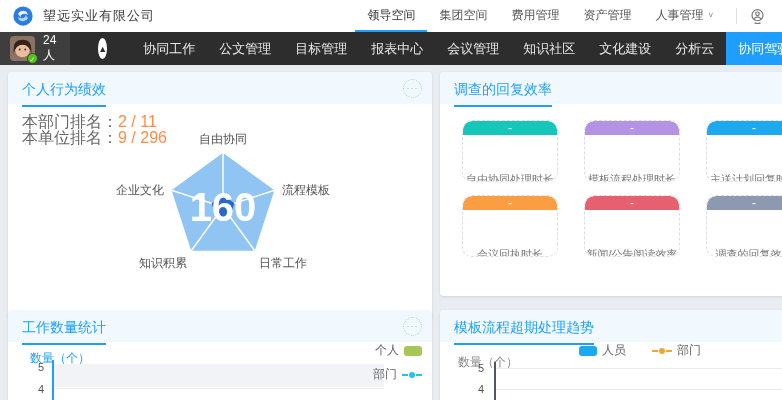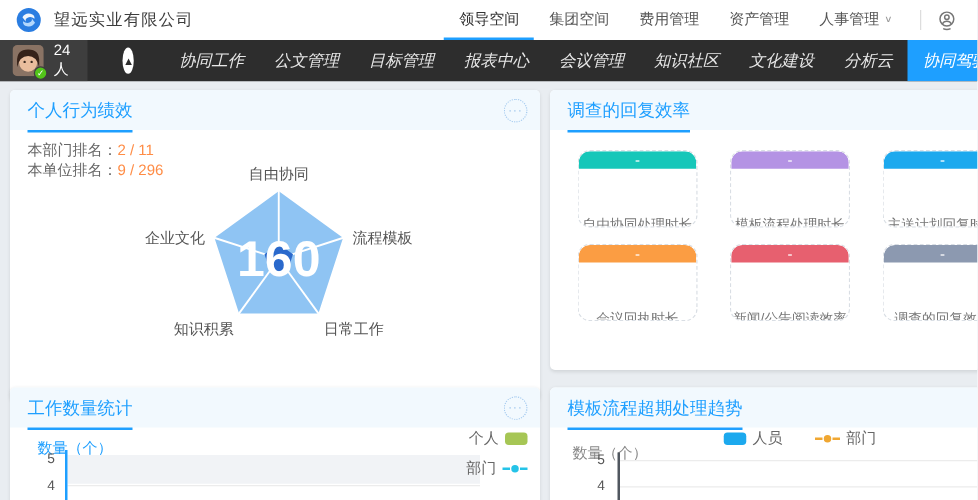--- a/index.html
+++ b/index.html
@@ -21,35 +21,35 @@
   
   .dnav { position:relative; height:33px; background:#2d2d2d; display:flex; align-items:stretch; color:#e8e8e8; overflow:hidden; }
   .userblock { display:flex; align-items:center; gap:8px; background:#3e3e3e; padding:0 14px 0 10px; cursor:pointer; }
   .avatar { position:relative; width:25px; height:25px; border-radius:4px; overflow:visible; }
   .avatar svg { border-radius:4px; display:block; }
   .badge { position:absolute; right:-3px; bottom:-3px; width:11px; height:11px; border-radius:50%; background:#52c41a; color:#fff; font-size:7px; line-height:11px; text-align:center; border:1px solid #3e3e3e; }
   .ucount { font-size:12px; color:#fff; }
   .navcircle { width:21px; height:21px; border-radius:50%; background:#fff; color:#2d2d2d; font-size:9px; display:flex; align-items:center; justify-content:center; align-self:center; margin-left:28px; cursor:pointer; }
   .dmenu { display:flex; align-items:stretch; margin-left:24px; }
   .dmenu-item { display:flex; align-items:center; padding:0 5px; margin:0 0; width:auto; justify-content:center; font-size:13px; color:#e8e8e8; cursor:pointer; white-space:nowrap; }
-  .dmenu-item { padding:0 12px;font-style:italic; }
+  .dmenu-item { padding:0 12px; }
   .dmenu-item.active { background:#1e9fff; color:#fff; }
 
   
   .panel { position:absolute; background:#fff; border-radius:4px; box-shadow:0 1px 3px rgba(0,0,0,.10); }
   #p1 { left:8px;   top:72px;  width:424px; height:248px; }
   #p2 { left:440px; top:72px;  width:424px; height:224px; }
   #p3 { left:8px;   top:310px; width:424px; height:120px; }
   #p4 { left:440px; top:310px; width:424px; height:120px; }
   .phead { position:relative; background:#f2f9fe; border-radius:4px 4px 0 0; padding:8px 14px 0 14px; height:32px; }
   .ptitle { display:inline-block; font-size:14px; color:#1e9fff; padding-bottom:6px; border-bottom:2px solid #1e9fff; }
   .dots { position:absolute; right:10px; top:7px; width:19px; height:19px; border:1px dotted #a9cdf0; border-radius:50%; color:#8fbce8; font-size:9px; line-height:16px; text-align:center; letter-spacing:1px; cursor:pointer; background:#fff0; }
 
   
-  .rankline { position:absolute; left:14px; font-size:12px; color:#666; }
+  .rankline { position:absolute; left:14px; font-size:16px; color:#666; }
   .rankline .val { color:#ff8c45; }
   #rank1 { top:40px; } #rank2 { top:56px; }
   .radar { position:absolute; left:65px; top:55px; }
   .radar text { font-size:12px; fill:#555; }
   .radar .score { font-size:40px; font-weight:bold; fill:#ffffff; }
 
   
   .cards { position:absolute; left:22px; top:48px; display:grid; grid-template-columns:repeat(3,96px); grid-auto-rows:62px; column-gap:26px; row-gap:13px; }
   .card { border:1px dashed #d9dee4; border-radius:10px; overflow:hidden; background:#fff; cursor:pointer; display:flex; flex-direction:column; }
   .card-top { height:38px; border-radius:9px 9px 0 0; color:#fff; font-size:12px; display:flex; align-items:center; justify-content:center; }

